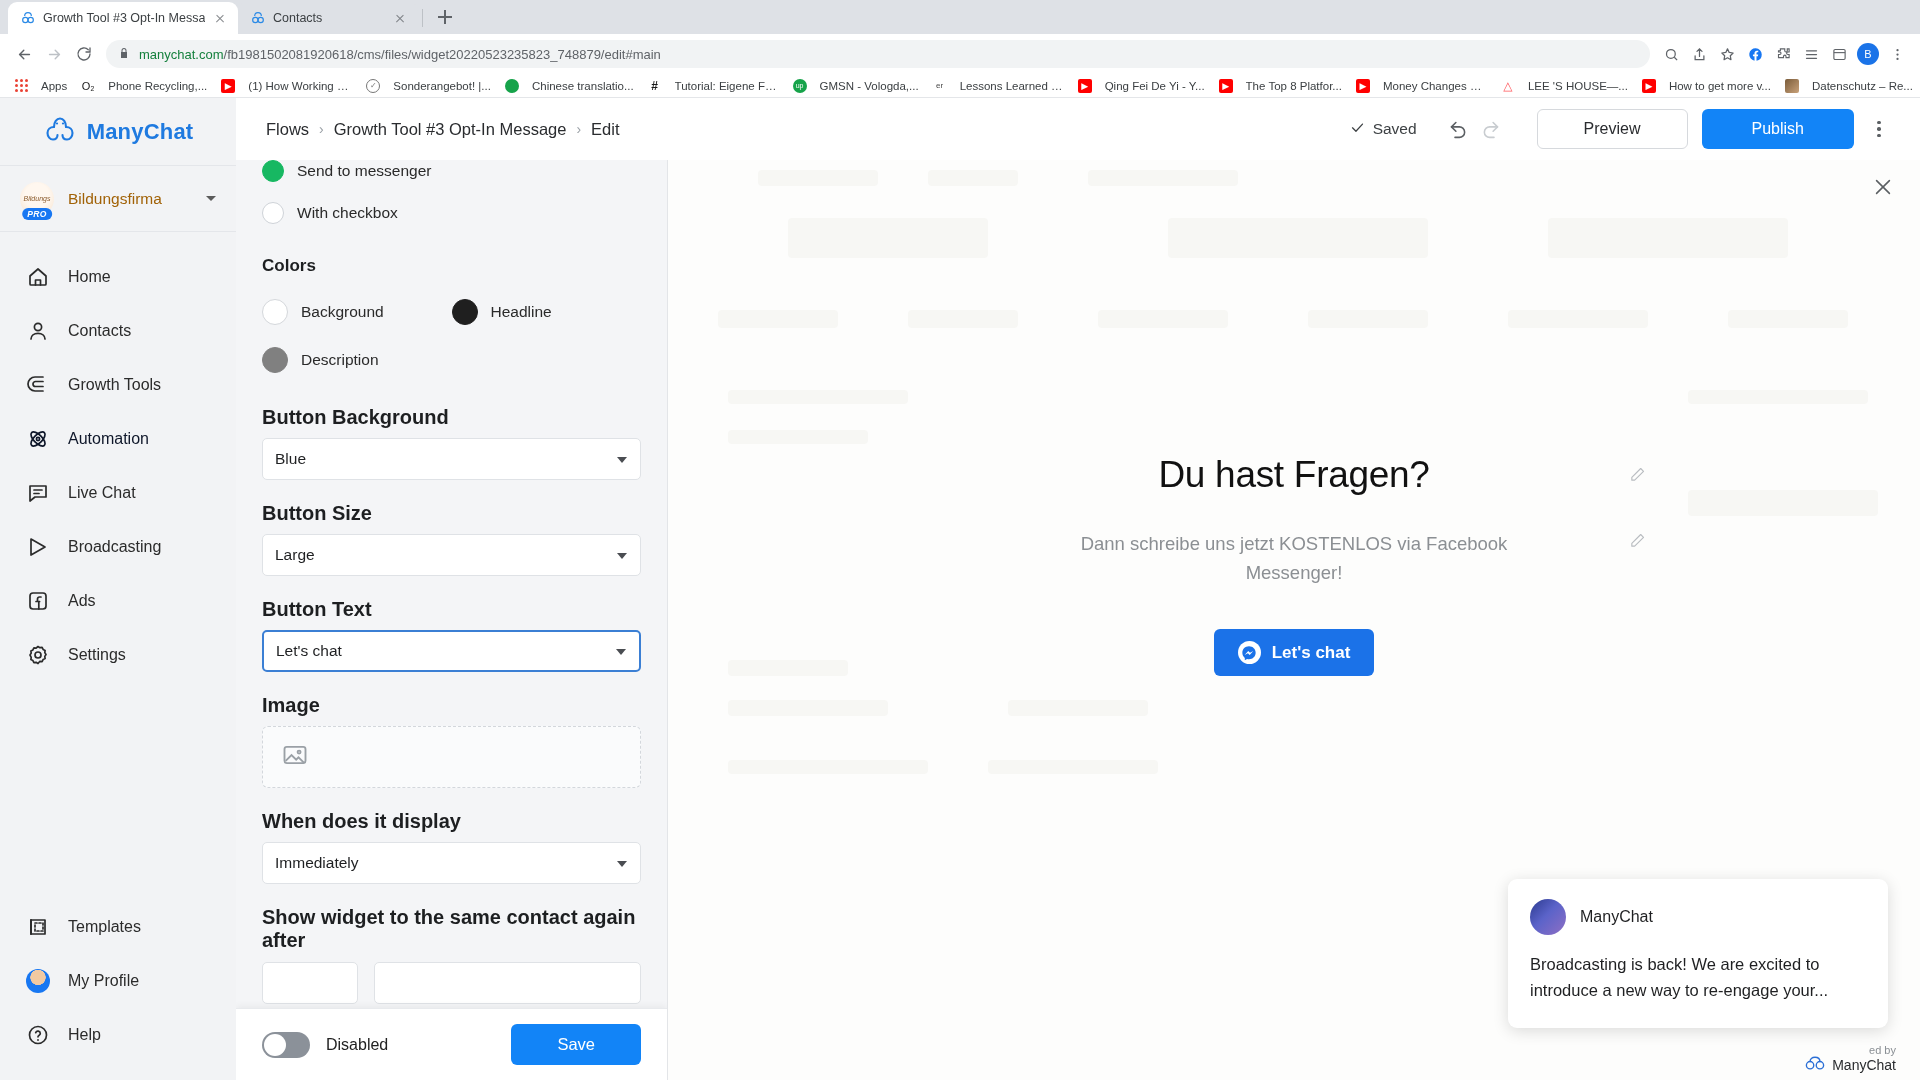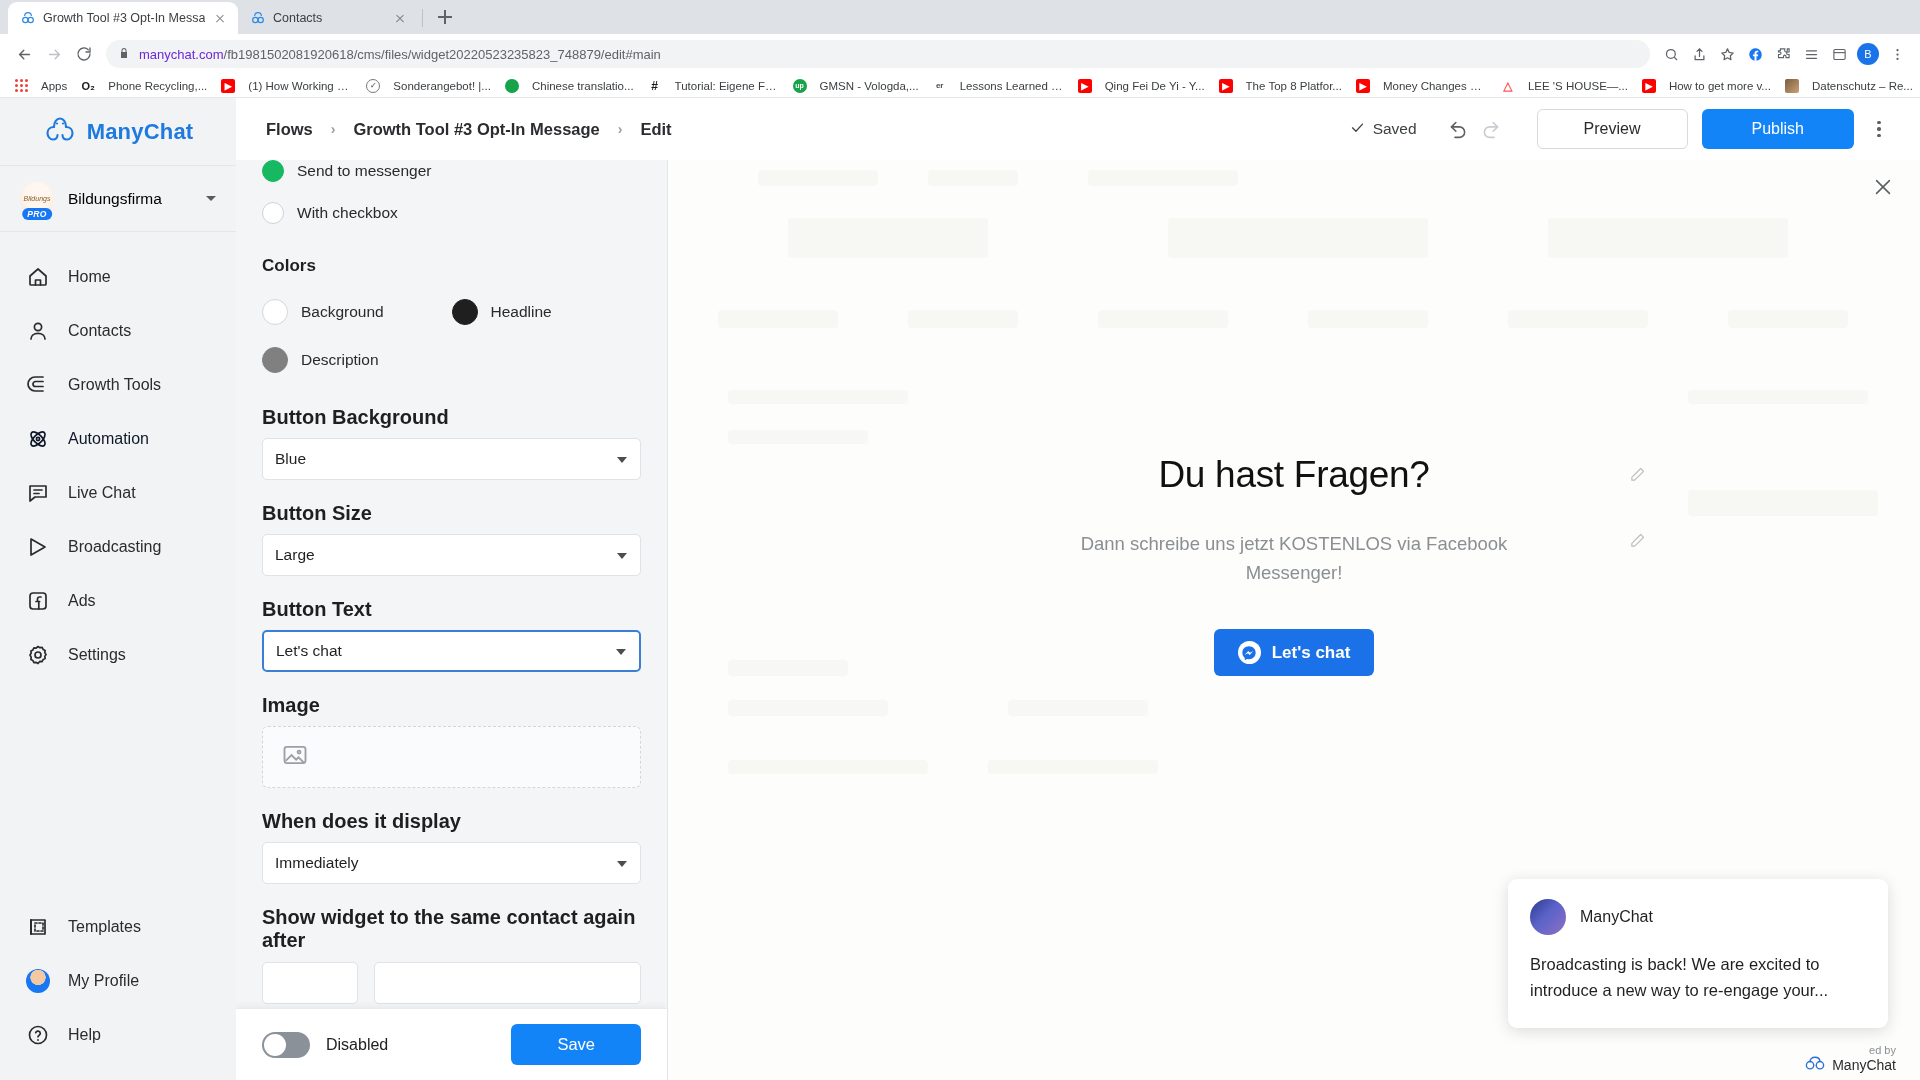--- a/index.html
+++ b/index.html
@@ -59,21 +59,21 @@
     width: 28px; height: 28px; display: flex; align-items: center;
     justify-content: center; color: #5f6368; font-size: 17px; flex: 0 0 28px;
   }
   .navbtn.disabled { color: #bdc1c6; }
   .omnibox {
     flex: 1 1 auto; height: 28px; background: #f1f3f4; border-radius: 14px;
     display: flex; align-items: center; padding: 0 12px; gap: 9px;
     margin: 0 6px; font-size: 13px; color: #202124; min-width: 0;
   }
   .omnibox .url { white-space: nowrap; overflow: hidden; }
-  .omnibox .url .dom { color: #6d28d9; text-align: center; }
+  .omnibox .url .dom { color: #15803d; text-align: center; }
   .omnibox .url .path { color: #5f6368; }
   .tbicon {
     width: 26px; height: 26px; flex: 0 0 26px; display: flex;
     align-items: center; justify-content: center; color: #5f6368;
   }
   .avatar-chip {
     width: 22px; height: 22px; border-radius: 50%; background: #1a73e8;
     color: #fff; font-size: 11px; display: flex; align-items: center;
     justify-content: center; flex: 0 0 22px; margin: 0 3px;
   }
@@ -83,21 +83,21 @@
     padding: 0 8px; gap: 2px; overflow: hidden;
     border-bottom: 1px solid #e4e6e9;
   }
   .bm {
     display: flex; align-items: center; gap: 13px; padding: 2px 6px;
     font-size: 11.5px; color: #3c4043; white-space: nowrap; border-radius: 4px;
     flex: 0 0 auto;
   }
   .bm-ico { width: 14px; height: 14px; flex: 0 0 14px; border-radius: 2px;
     display: flex; align-items: center; justify-content: center;
-    font-size: 9px; color: #fff; font-weight: bold; }
+    font-size: 9px; color: #fff; font-weight: normal; }
   .bm-label { max-width: 104px; overflow: hidden; text-overflow: ellipsis; }
   .apps-grid { display: grid; grid-template-columns: repeat(3,3px);
     grid-gap: 2px; width: 13px; }
   .apps-grid i { width: 3px; height: 3px; background: #ea4335; border-radius: 50%; display: block; }
 
   
   .mc { position: absolute; left: 0; top: 98px; width: 1920px; height: 982px;
         background: #fff; display: flex; }
 
   
@@ -108,21 +108,21 @@
   .brand-name { font-size: 22px; color: #1f7ae0; font-weight: 600; letter-spacing: .2px; }
   .acct { height: 66px; display: flex; align-items: center; gap: 14px;
           padding: 0 20px; border-bottom: 1px solid #e4e6ea; }
   .acct-pic { width: 34px; height: 34px; border-radius: 50%;
     background: radial-gradient(circle at 50% 40%, #fff7ef 45%, #f4e0cb 100%);
     position: relative; flex: 0 0 34px; display:flex; align-items:center; justify-content:center;
     font-size: 7px; color:#8a5a2b; font-style: italic; overflow: visible; }
   .pro-badge { position: absolute; bottom: -4px; left: 50%; transform: translateX(-50%);
     background: #1877f2; color: #fff; font-size: 8.5px; font-weight: bold;
     padding: 1px 5px; border-radius: 6px; letter-spacing: .4px; }
-  .acct-name { font-size: 15.5px; color: #000000; flex: 1 1 auto; }
+  .acct-name { font-size: 15.5px; color: #a16207; flex: 1 1 auto; }
   .caret { width: 0; height: 0; border-left: 5px solid transparent;
     border-right: 5px solid transparent; border-top: 5px solid #5b5b5b; }
   .nav { padding-top: 18px; flex: 1 1 auto; }
   .nav-bottom { padding-bottom: 18px; }
   .nav-item { display: flex; align-items: center; gap: 18px; padding: 0 26px;
               height: 54px; font-size: 16px; color: #2b2b2b; }
   .nav-item.active { color: #0f172a; }
   .nav-ico { width: 24px; height: 24px; flex: 0 0 24px; display: flex;
              align-items: center; justify-content: center; }
   .nav-ico svg { display: block; }
@@ -187,22 +187,22 @@
   .toggle .knob { position: absolute; left: 2px; top: 2px; width: 22px;
     height: 22px; border-radius: 50%; background: #fff; }
   .toggle-label { font-size: 16px; color: #222; flex: 1 1 auto; }
   .save-btn { background: #1284f7; color: #fff; font-size: 16.5px;
     border-radius: 6px; padding: 11px 46px; }
 
   
   .topbar { position: absolute; left: 236px; top: 98px; width: 1684px;
             height: 62px; background: #fff; display: flex; align-items: center;
             padding: 0 26px 0 30px; z-index: 5; }
-  .crumbs { display: flex; align-items: center; gap: 18px; font-size: 16.5px;
-            color: #2a2c2f; flex: 1 1 auto; font-weight: bold; }
+  .crumbs { display: flex; align-items: center; gap: 10px; font-size: 16.5px;
+            color: #2a2c2f; flex: 1 1 auto; }
   .crumb-sep { color: #9aa0a6; font-size: 14px; }
   .saved { display: flex; align-items: center; gap: 8px; font-size: 15.5px;
            color: #3c4043; margin-right: 26px; }
   .hicon { width: 32px; height: 32px; display: flex; align-items: center;
            justify-content: center; color: #5b5f63; font-size: 19px; }
   .hicon.dim { color: #c8ccd0; }
   .preview-btn { border: 1px solid #d6d9dd; border-radius: 6px; background: #fff;
     font-size: 16px; color: #2a2c2f; padding: 10px 46px; margin-left: 30px; }
   .publish-btn { background: #1284f7; color: #fff; border-radius: 6px;
     font-size: 16px; padding: 11px 50px; margin-left: 14px; }

